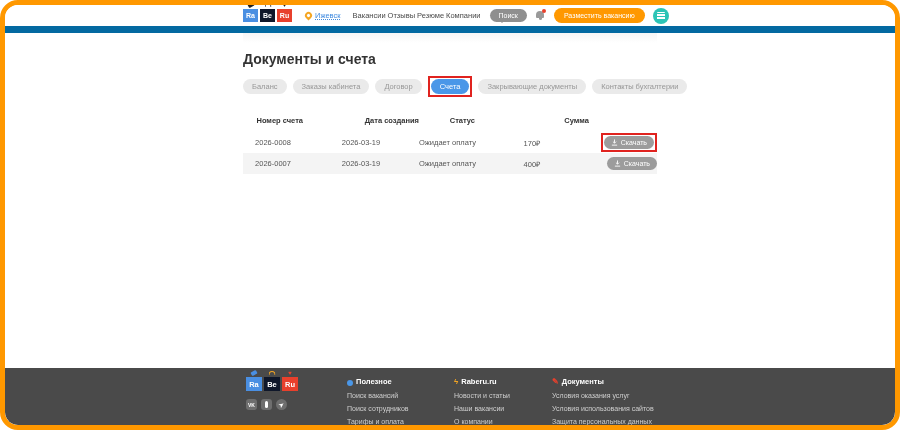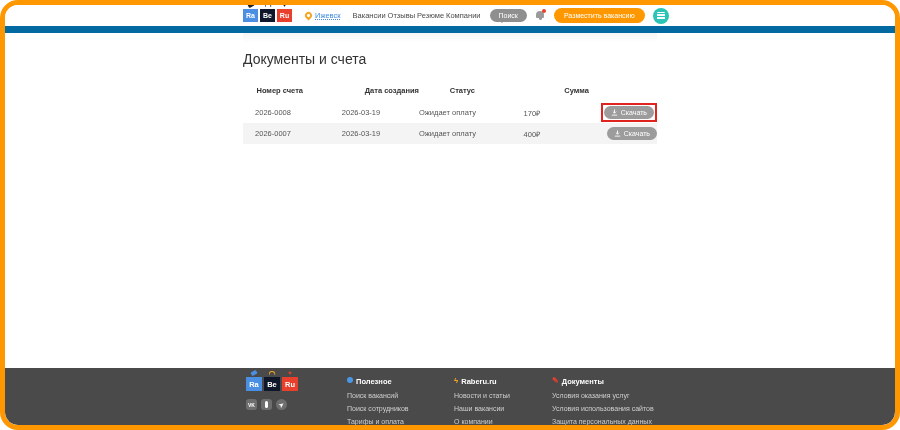--- a/index.html
+++ b/index.html
@@ -59,21 +59,21 @@
     border-radius:9px; border:none; cursor:pointer; white-space:nowrap;
     font-family:inherit;
   }
   .avatar { width:16px; height:16px; border-radius:50%; background:#2cc4b6; display:flex; align-items:center; justify-content:center; cursor:pointer; }
   .avatar-bldg { width:8px; height:8px; background:#fff; border-radius:1px;
     background-image:linear-gradient(#2cc4b6 1px, transparent 1px);
     background-size:3px 3px; background-position:1px 1px; background-repeat:repeat; }
 
   
   .main { width:414px; margin:0 auto; background:linear-gradient(#f6f6f6, #fff 10px); }
-  .page-title { font-size:14px; font-weight:normal; color:#333; padding-top:18px; }
+  .page-title { font-size:14px; font-weight:bold; color:#333; padding-top:18px; }
 
   .tabs { display:flex; align-items:center; gap:6px; margin-top:9px; }
   .tab {
     background:#eaeaea; color:#979797; font-size:7.5px; padding:3px 9px;
     border-radius:9px; border:none; white-space:nowrap; cursor:pointer;
     font-family:inherit;
   }
   .tab.active { background:#4a97e8; color:#fff; }
   .annotation-box { border:2px solid #e0231f; padding:1px; display:inline-flex; }
 
@@ -109,21 +109,21 @@
     width:11px; height:11px; background:#6e6e6e; border-radius:3px;
     display:flex; align-items:center; justify-content:center;
     color:#fff; font-size:5px; font-weight:bold; cursor:pointer;
   }
   .soc.round { border-radius:50%; }
   .soc .tg { display:block; transform:rotate(-35deg); font-size:6px; line-height:6px; }
   .soc .dz { width:3px; height:7px; background:#fff; border-radius:1.5px; }
 
   .f-col { position:absolute; top:9px; }
   .f-col-1 { left:104px; } .f-col-2 { left:211px; } .f-col-3 { left:309px; }
-  .f-head { display:flex; align-items:flex-start; gap:3px; font-size:7.5px; font-weight:bold; color:#fff; }
+  .f-head { display:flex; align-items:flex-end; gap:3px; font-size:7.5px; font-weight:bold; color:#fff; }
   .f-item { font-size:7px; color:#cfcfcf; margin-top:6px; cursor:pointer; white-space:nowrap; }
   .dot-blue { width:6px; height:6px; border-radius:50%; background:#4a97e8; display:inline-block; }
   .bolt { color:#f5a623; font-size:8px; line-height:8px; font-weight:bold; }
   .pencil { color:#e8402c; font-size:8px; line-height:8px; }
 </style>
 </head>
 <body>
 
 <div class="frame">
 
@@ -170,20 +170,30 @@
         <span class="avatar">
           <span class="avatar-bldg"></span>
         </span>
       </div>
     </div>
   </div>
 
   <div class="main">
     <h1 class="page-title">Документы и счета</h1>
 
+    <div class="tabs">
+      <button class="tab">Баланс</button>
+      <button class="tab">Заказы кабинета</button>
+      <button class="tab">Договор</button>
+      <span class="annotation-box">
+        <button class="tab active">Счета</button>
+      </span>
+      <button class="tab">Закрывающие документы</button>
+      <button class="tab">Контакты бухгалтерии</button>
+    </div>
 
     <div class="table">
       <div class="thead">
         <span>Номер счета</span>
         <span>Дата создания</span>
         <span>Статус</span>
         <span>Сумма</span>
         <span></span>
       </div>
 

